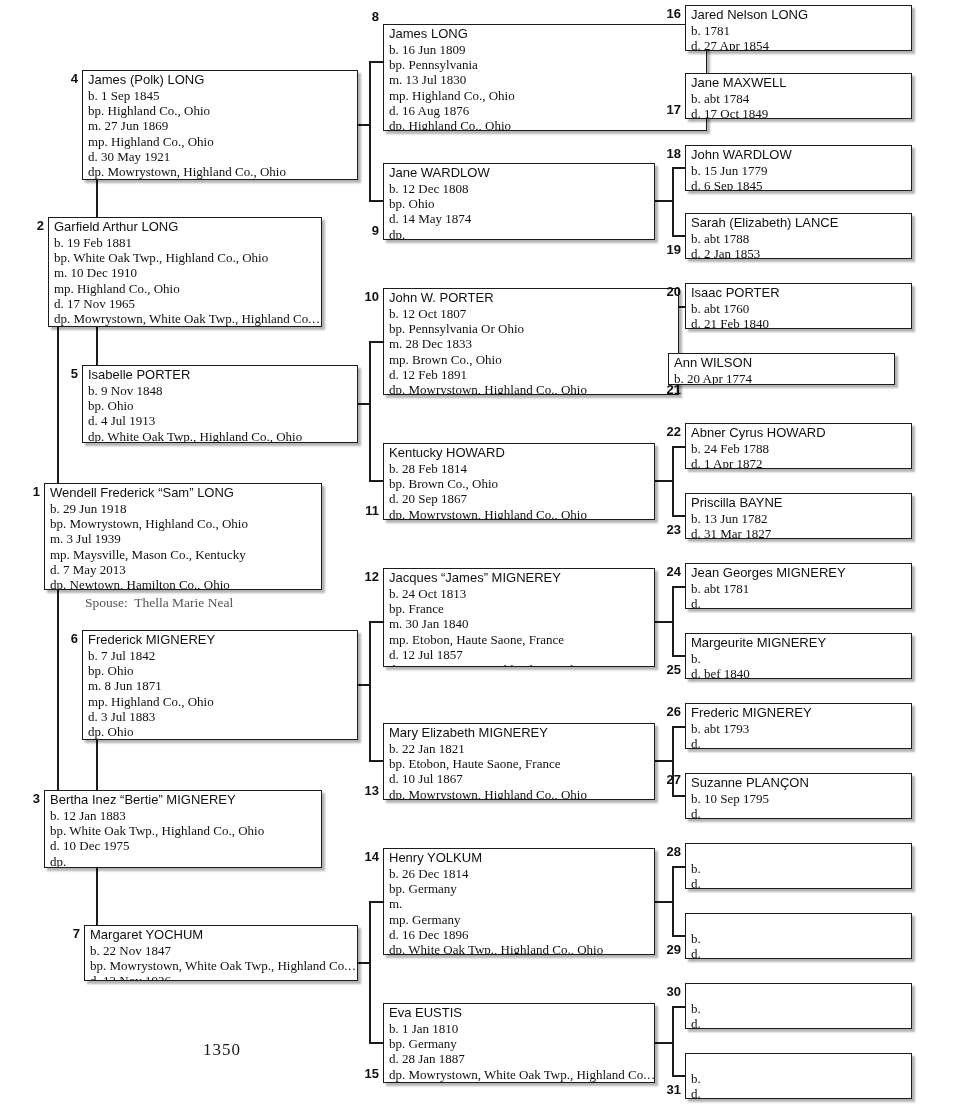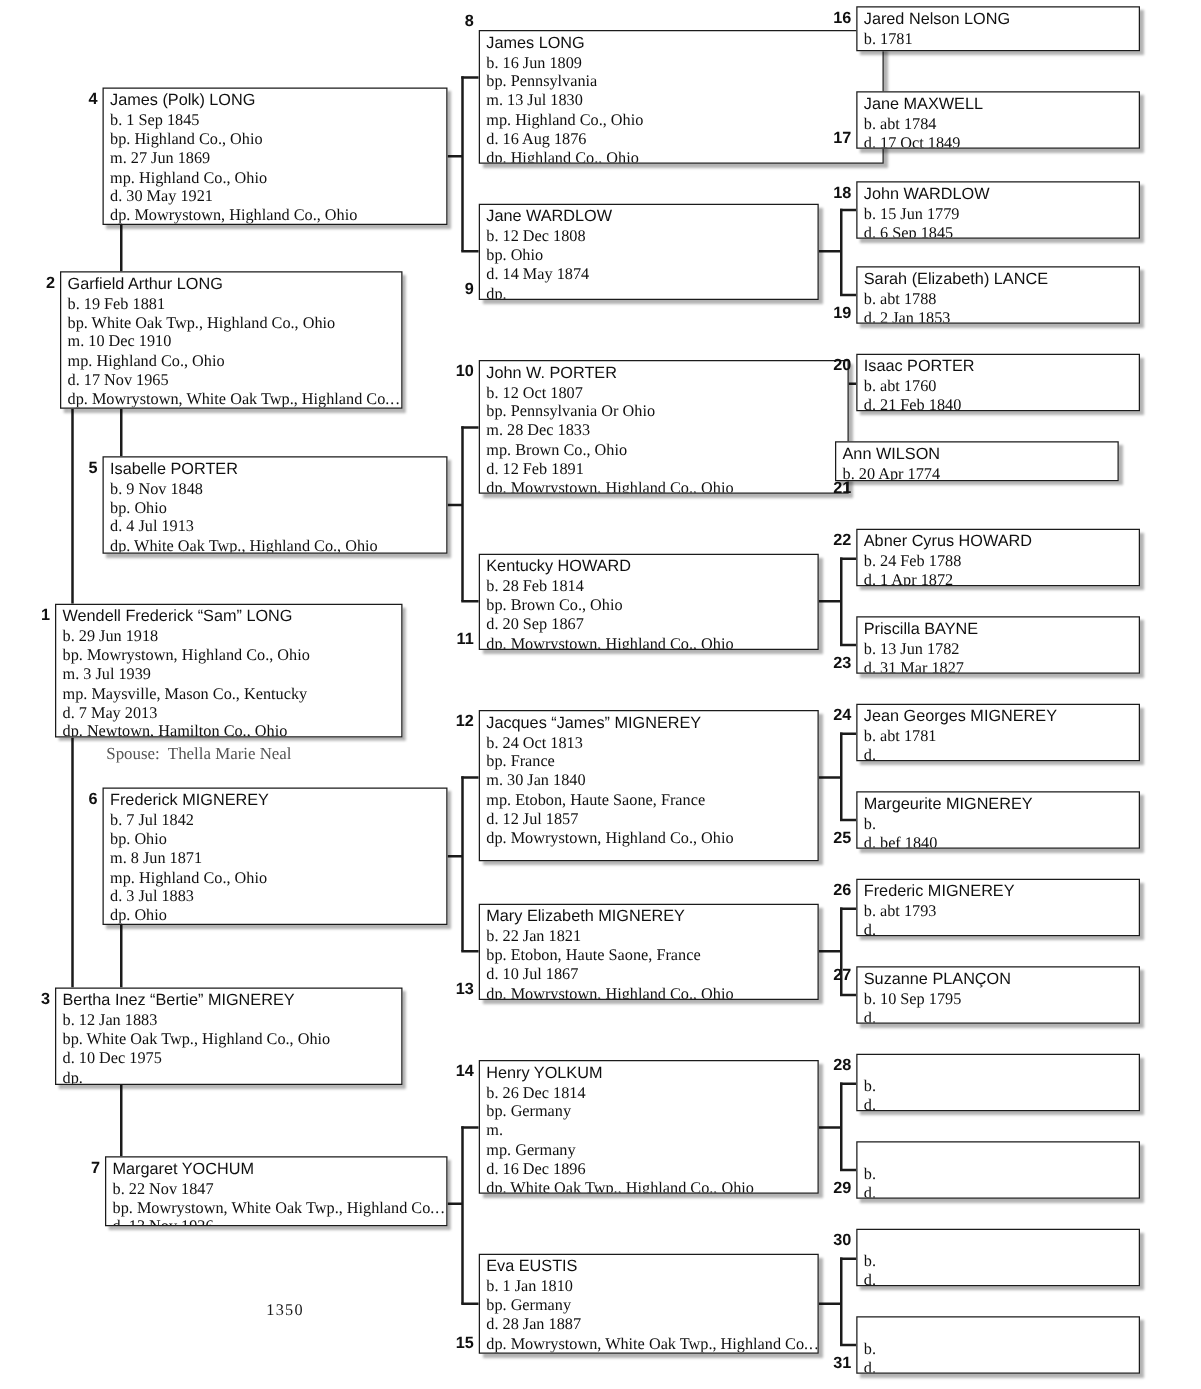--- a/index.html
+++ b/index.html
@@ -11,22 +11,22 @@
   .pname { font-family:"Liberation Sans",sans-serif; font-size:13px; line-height:16px;
            color:#101010; white-space:nowrap; min-height:16px; }
   .pline { font-family:"Liberation Serif","DejaVu Serif",serif; font-size:13px;
            line-height:15.2px; color:#101010; white-space:nowrap; }
   .pnum { position:absolute; width:26px; text-align:right; font-weight:bold;
           font-size:13px; line-height:15px; color:#101010;
           font-family:"Liberation Sans",sans-serif; }
   .cline { position:absolute; background:#1b1b1b; }
   .spouse { position:absolute; left:85px; top:595px; font-family:"Liberation Serif","DejaVu Serif",serif;
             font-size:13.5px; color:#555; white-space:pre; }
-  .pageno { position:absolute; left:213px; top:1040px; font-family:"Liberation Serif","DejaVu Serif",serif;
-            font-size:13px; color:#1b1b1b; letter-spacing:1px; }
+  .pageno { position:absolute; left:203px; top:1040px; font-family:"Liberation Serif","DejaVu Serif",serif;
+            font-size:17px; color:#1b1b1b; letter-spacing:1px; }
 </style>
 </head>
 <body>
 
 <div id="chart">
 
   <div id="connectors">
       <div class="cline" style="left: 96px; top: 180px; width: 1.5px; height: 37px;"></div>
       <div class="cline" style="left: 96px; top: 327px; width: 1.5px; height: 38px;"></div>
       <div class="cline" style="left: 57px; top: 327px; width: 1.5px; height: 156px;"></div>
@@ -213,21 +213,21 @@
     <div class="pname">Kentucky HOWARD</div>
     <div>
         <div class="pline">b. 28 Feb 1814</div>
         <div class="pline">bp. Brown Co., Ohio</div>
         <div class="pline">d. 20 Sep 1867</div>
         <div class="pline">dp. Mowrystown, Highland Co., Ohio</div>
       </div>
   </div>
   <div class="pnum" style="left:353px;top:503px">11</div>
 
-  <div class="pbox" style="left:383px;top:568px;width:272px;height:121px">
+  <div class="pbox" style="left:383px;top:568px;width:272px;height:99px">
     <div class="pname">Jacques “James” MIGNEREY</div>
     <div>
         <div class="pline">b. 24 Oct 1813</div>
         <div class="pline">bp. France</div>
         <div class="pline">m. 30 Jan 1840</div>
         <div class="pline">mp. Etobon, Haute Saone, France</div>
         <div class="pline">d. 12 Jul 1857</div>
         <div class="pline">dp. Mowrystown, Highland Co., Ohio</div>
       </div>
   </div>
@@ -261,21 +261,21 @@
     <div class="pname">Eva EUSTIS</div>
     <div>
         <div class="pline">b. 1 Jan 1810</div>
         <div class="pline">bp. Germany</div>
         <div class="pline">d. 28 Jan 1887</div>
         <div class="pline">dp. Mowrystown, White Oak Twp., Highland Co.…</div>
       </div>
   </div>
   <div class="pnum" style="left:353px;top:1066px">15</div>
 
-  <div class="pbox" style="left:685px;top:5px;width:227px;height:36px">
+  <div class="pbox" style="left:685px;top:5px;width:227px;height:46px">
     <div class="pname">Jared Nelson LONG</div>
     <div>
         <div class="pline">b. 1781</div>
         <div class="pline">d. 27 Apr 1854</div>
       </div>
   </div>
   <div class="pnum" style="left:655px;top:6px">16</div>
 
   <div class="pbox" style="left:685px;top:73px;width:227px;height:46px">
     <div class="pname">Jane MAXWELL</div>

